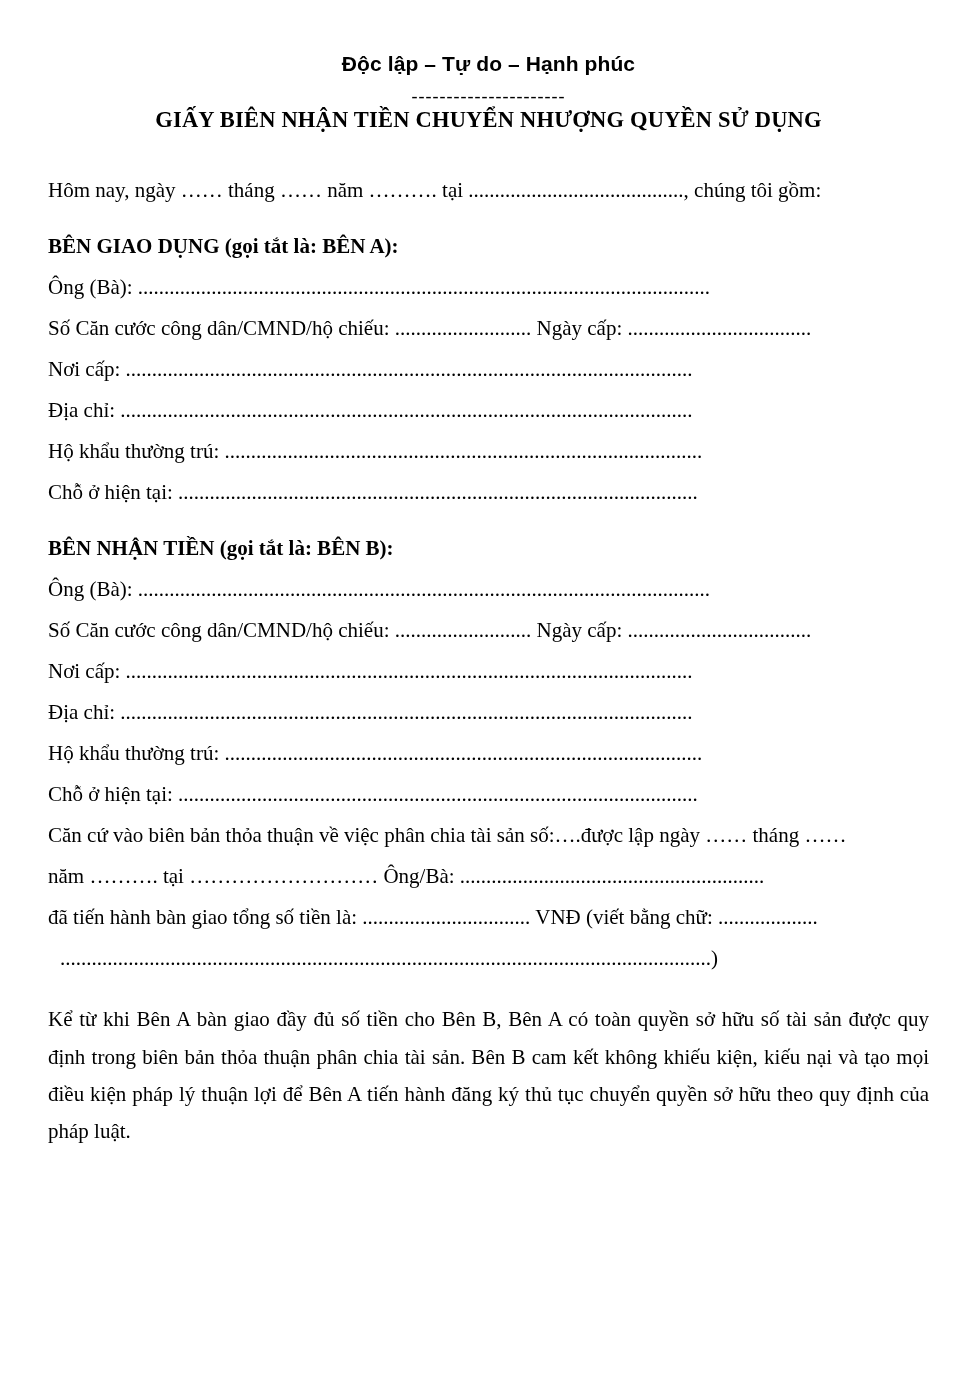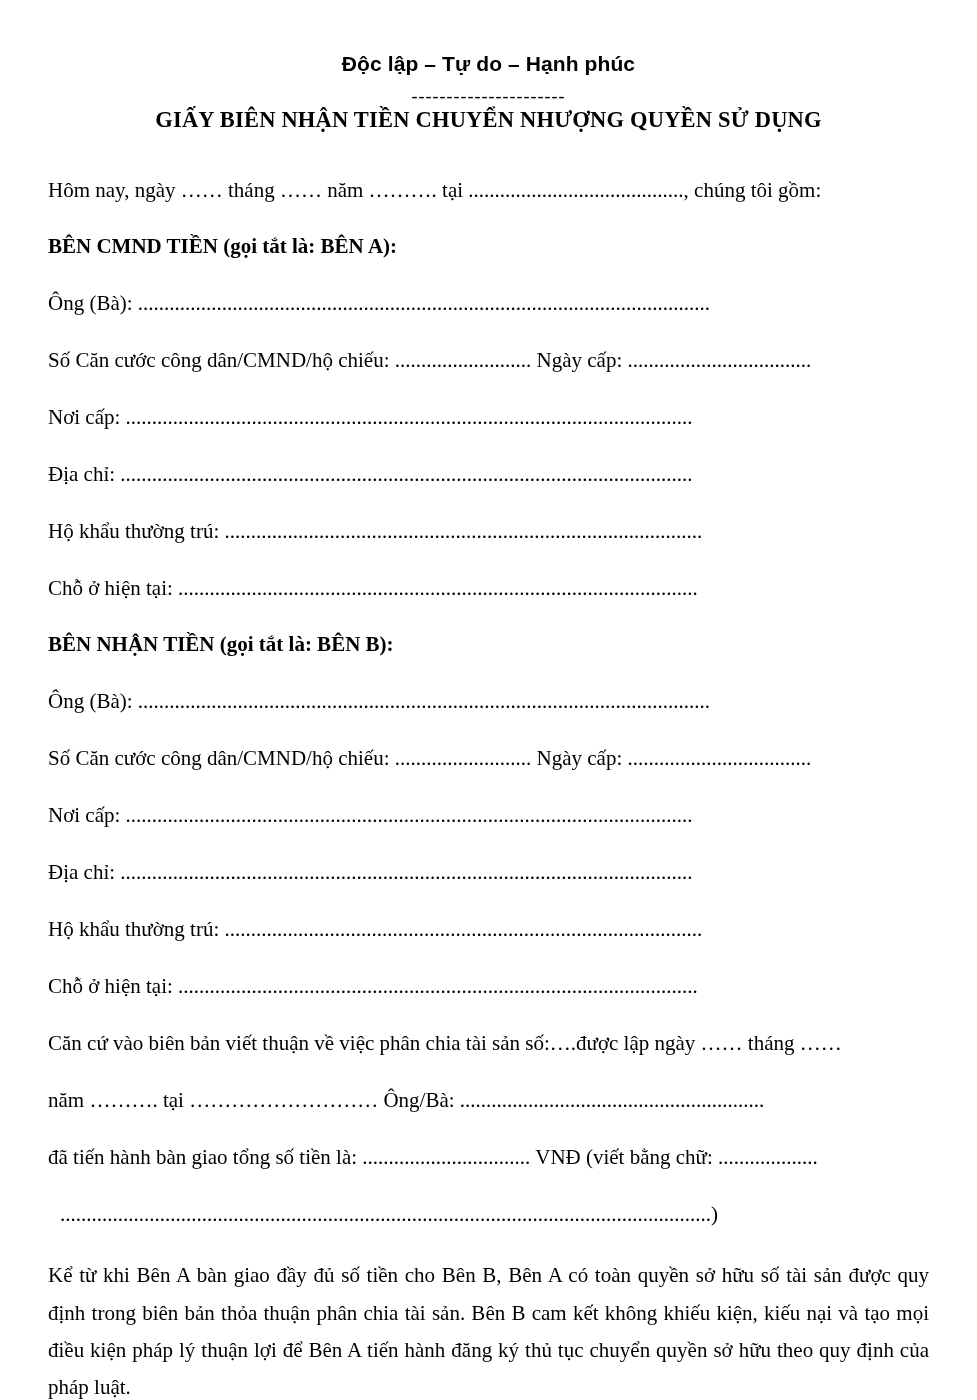--- a/index.html
+++ b/index.html
@@ -56,21 +56,21 @@
     font-size: 21px;
     line-height: 1.62;
     white-space: nowrap;
   }
   .sec-head {
     font-size: 21px;
     font-weight: bold;
     margin-top: 22px;
   }
   .field-row {
-    margin-top: 23px;
+    margin-top: 7px;
   }
   .gap-big { margin-top: 26px; }
   .para {
     margin-top: 6px;
     font-size: 21px;
     line-height: 1.78;
     text-align: justify;
   }
   .para.first { margin-top: 0; }
   .indent-sub {
@@ -86,37 +86,37 @@
   <div class="center national-motto">Độc lập – Tự do – Hạnh phúc</div>
 
   <div class="center divider-dashes">----------------------</div>
 
   <div class="center doc-title">GIẤY BIÊN NHẬN TIỀN CHUYỂN NHƯỢNG QUYỀN SỬ DỤNG</div>
 
   <div class="body-block">
 
     <div class="line">Hôm nay, ngày …… tháng …… năm ………. tại ........................................., chúng tôi gồm:</div>
 
-    <div class="sec-head">BÊN CMND TIỀN (gọi tắt là: BÊN A):</div>
+    <div class="sec-head">BÊN GIAO DỤNG (gọi tắt là: BÊN A):</div>
     <div class="line field-row">Ông (Bà): .............................................................................................................</div>
     <div class="line field-row">Số Căn cước công dân/CMND/hộ chiếu: .......................... Ngày cấp: ...................................</div>
     <div class="line field-row">Nơi cấp: ............................................................................................................</div>
     <div class="line field-row">Địa chỉ: .............................................................................................................</div>
     <div class="line field-row">Hộ khẩu thường trú: ...........................................................................................</div>
     <div class="line field-row">Chỗ ở hiện tại: ...................................................................................................</div>
 
     <div class="sec-head">BÊN NHẬN TIỀN (gọi tắt là: BÊN B):</div>
     <div class="line field-row">Ông (Bà): .............................................................................................................</div>
     <div class="line field-row">Số Căn cước công dân/CMND/hộ chiếu: .......................... Ngày cấp: ...................................</div>
     <div class="line field-row">Nơi cấp: ............................................................................................................</div>
     <div class="line field-row">Địa chỉ: .............................................................................................................</div>
     <div class="line field-row">Hộ khẩu thường trú: ...........................................................................................</div>
     <div class="line field-row">Chỗ ở hiện tại: ...................................................................................................</div>
 
-    <div class="line field-row">Căn cứ vào biên bản viết thuận về việc phân chia tài sản số:….được lập ngày …… tháng ……</div>
+    <div class="line field-row">Căn cứ vào biên bản thỏa thuận về việc phân chia tài sản số:….được lập ngày …… tháng ……</div>
     <div class="line field-row">năm ………. tại ……………………… Ông/Bà: ..........................................................</div>
     <div class="line field-row">đã tiến hành bàn giao tổng số tiền là: ................................  VNĐ (viết bằng chữ: ...................</div>
     <div class="line field-row indent-sub"> ............................................................................................................................)</div>
 
     <div class="gap-big"></div>
 
     <div class="para first">Kể từ khi Bên A bàn giao đầy đủ số tiền cho Bên B, Bên A có toàn quyền sở hữu số tài sản được quy định trong biên bản thỏa thuận phân chia tài sản. Bên B cam kết không khiếu kiện, kiếu nại và tạo mọi điều kiện pháp lý thuận lợi để Bên A tiến hành đăng ký thủ tục chuyển quyền sở hữu theo quy định của pháp luật.</div>
 
   </div>
 </div>

